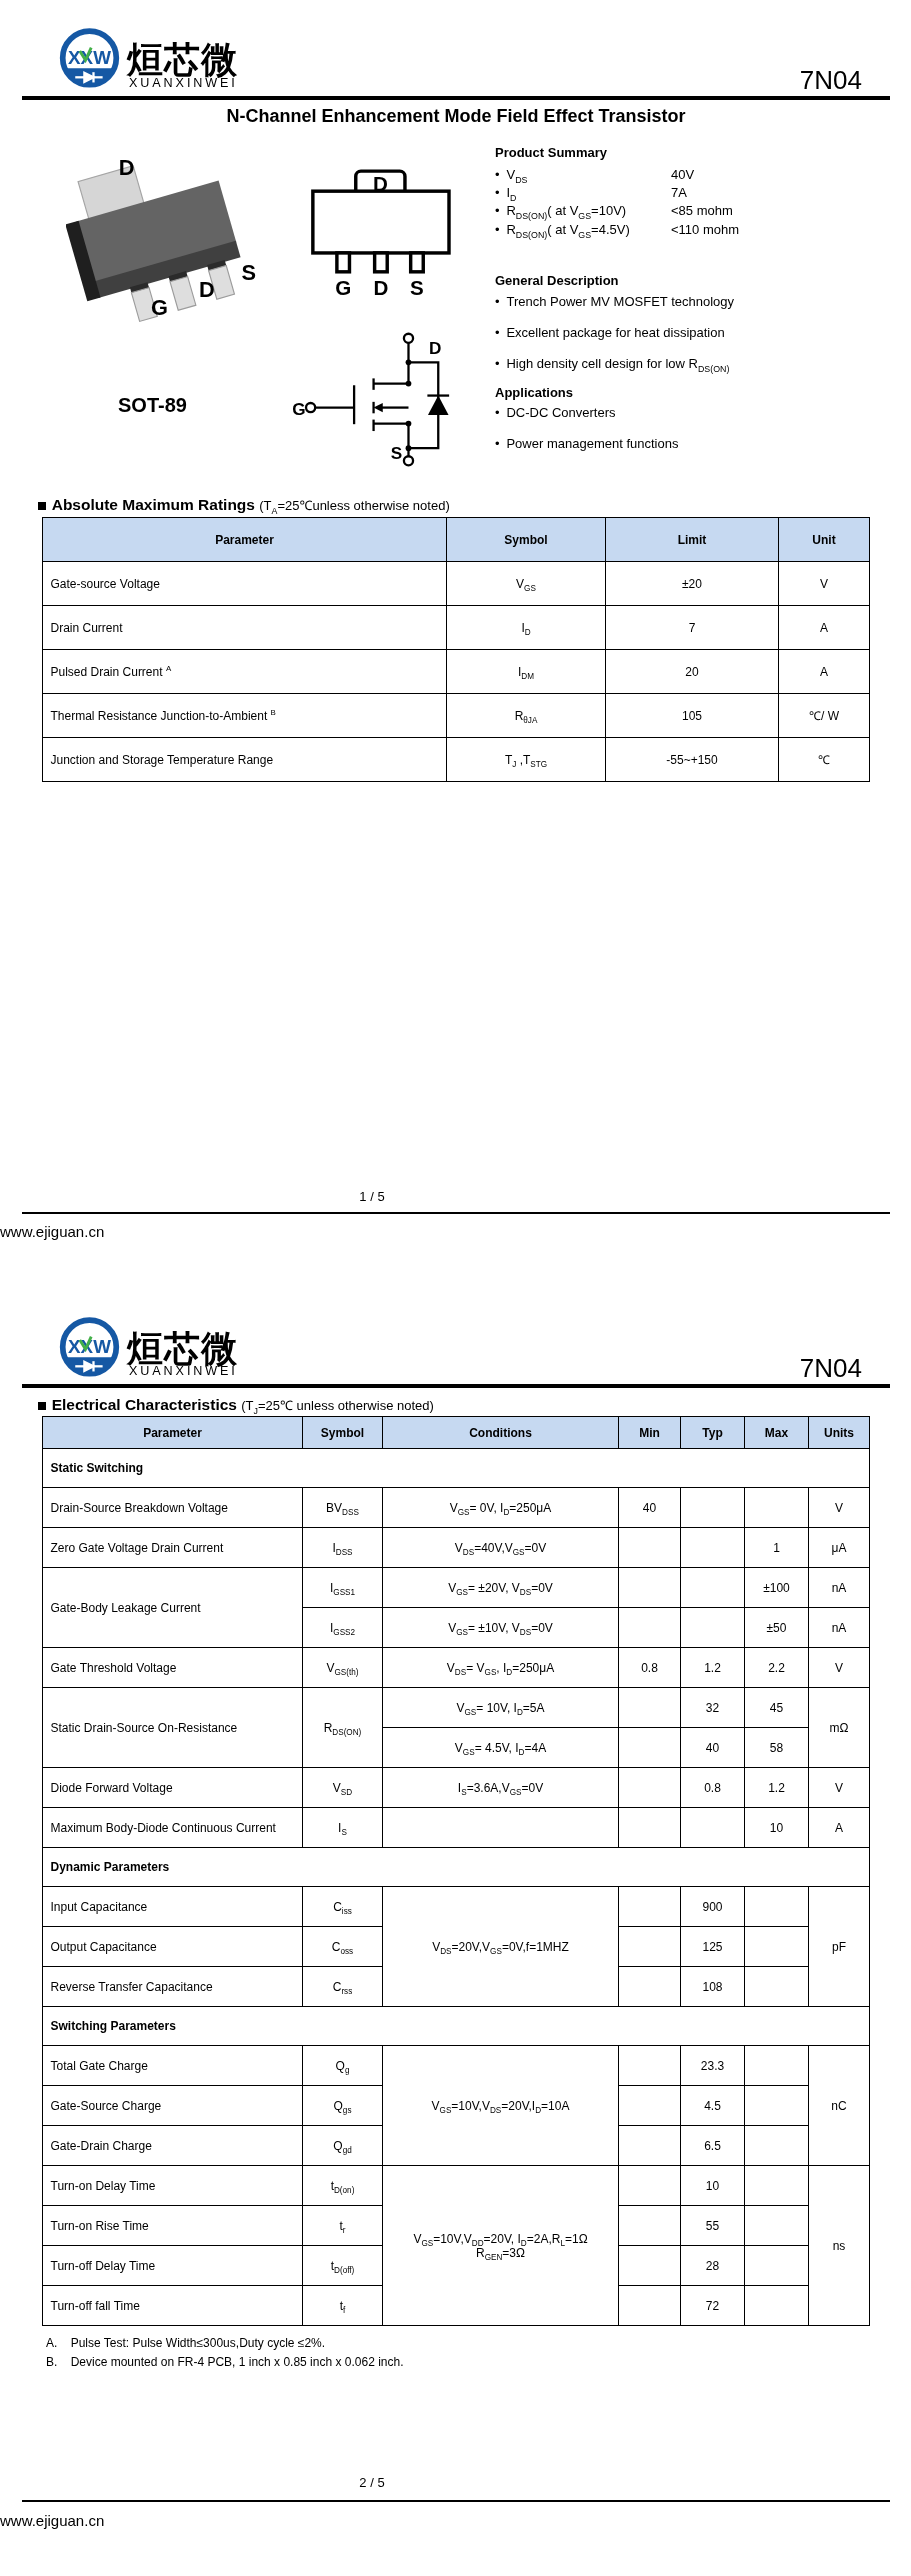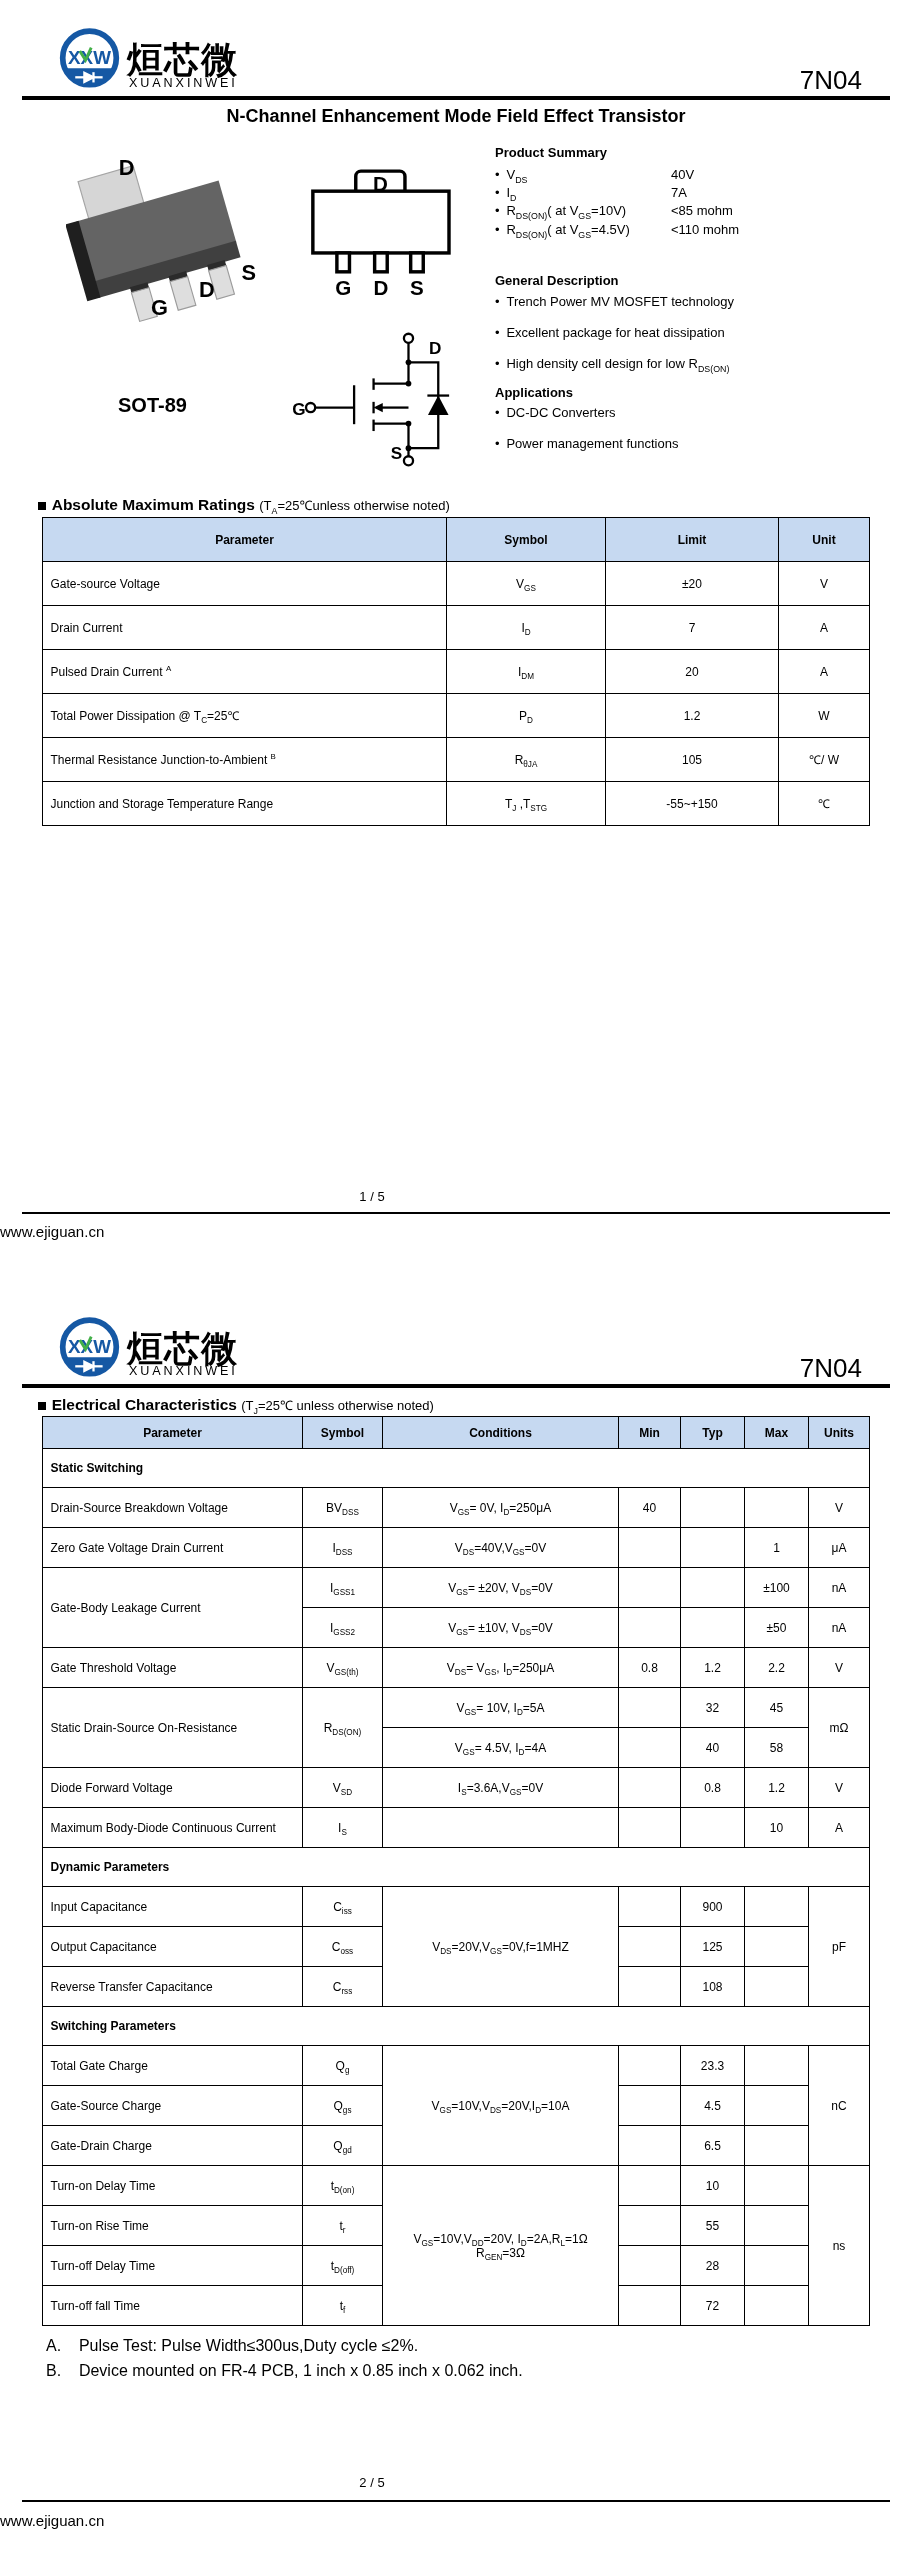--- a/index.html
+++ b/index.html
@@ -24,21 +24,21 @@
   .sechead{font-size:15.5px;font-weight:bold;white-space:nowrap;}
   .sechead .sq{display:inline-block;width:8px;height:8px;background:#000;margin-right:5.7px;}
   .sechead .note{font-size:13px;font-weight:normal;}
   
   table.dtab{border-collapse:collapse;table-layout:fixed;border:1.7px solid #000;background:#fff;}
   .dtab th,.dtab td{border-top:1.7px solid #000;border-bottom:1.7px solid #000;border-left:1.1px solid #000;border-right:1.1px solid #000;font-size:12px;vertical-align:middle;overflow:hidden;}
   .dtab th{background:#c6d9f1;font-weight:bold;text-align:center;}
   .dtab td{text-align:center;}
   .dtab td.p{text-align:left;padding-left:7.5px;}
   .dtab td.sec{text-align:left;padding-left:7.5px;font-weight:bold;}
-  .notes div{font-size:16px;white-space:pre-wrap;line-height:1.55;}
+  .notes div{font-size:12px;white-space:pre-wrap;line-height:1.55;}
   .footer-page{left:0;width:744px;text-align:center;font-size:13px;}
   .footer-line{background:#000;height:2.3px;left:22px;width:868px;}
   .footer-site{left:0;width:912px;font-size:15px;}
 </style>
 </head>
 <body>
 
 <svg class="abs" style="left:57px;top:26px;" width="65" height="65" viewBox="0 0 114 114">
   <circle cx="57" cy="56" r="47" fill="#fff" stroke="#1558a4" stroke-width="10"></circle>
   <path d="M13 74 A 47 47 0 0 0 101 74 Z" fill="#1558a4"></path>
@@ -180,26 +180,20 @@
     <td>7</td>
     <td>A</td>
   </tr>
   <tr style="height:44px">
     <td class="p">Pulsed Drain Current <sup>A</sup></td>
     <td>I<sub>DM</sub></td>
     <td>20</td>
     <td>A</td>
   </tr>
   <tr style="height:44px">
-    <td class="p">Total Power Dissipation @ T<sub>C</sub>=25℃</td>
-    <td>P<sub>D</sub></td>
-    <td>1.2</td>
-    <td>W</td>
-  </tr>
-  <tr style="height:44px">
     <td class="p">Thermal Resistance Junction-to-Ambient <sup>B</sup></td>
     <td>R<sub>θJA</sub></td>
     <td>105</td>
     <td>℃/ W</td>
   </tr>
   <tr style="height:44px">
     <td class="p">Junction and Storage Temperature Range</td>
     <td>T<sub>J</sub> ,T<sub>STG</sub></td>
     <td>-55~+150</td>
     <td>℃</td>

